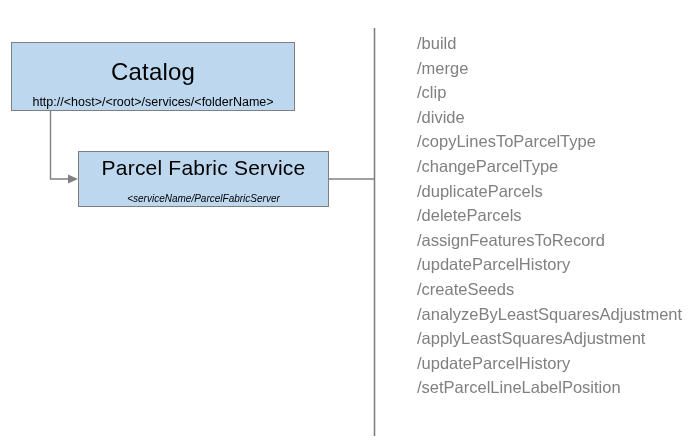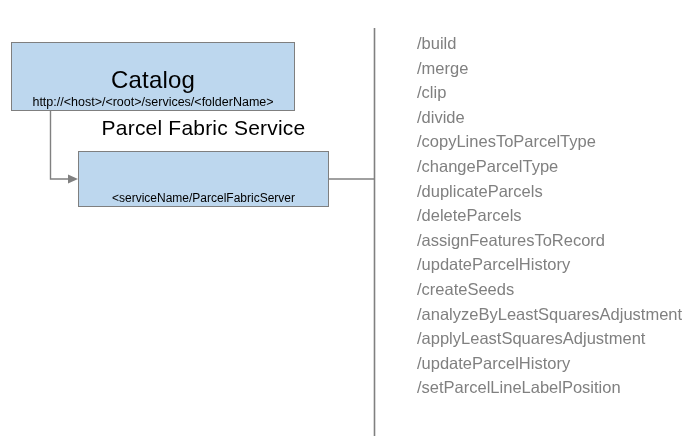--- a/index.html
+++ b/index.html
@@ -37,41 +37,40 @@
   .node .title {
     font-size: 23px;
     line-height: 27px;
     letter-spacing: 0.2px;
     white-space: nowrap;
   }
   .node .sub {
     font-size: 12.5px;
     line-height: 15px;
     white-space: nowrap;
-    margin-top: 2px;
+    margin-top: 10px;
   }
 
   #catalog-node {
     left: 11px;
     top: 42px;
     width: 284px;
     height: 69px;
   }
   #catalog-node .title { font-size: 24px; }
   #catalog-node .sub { font-size: 12.5px; }
 
   #service-node {
     left: 78px;
     top: 151px;
     width: 251px;
     height: 56px;
-    gap: 48px;
   }
   #service-node .title { font-size: 21px; }
-  #service-node .sub { font-size: 12px; }
+  #service-node .sub { font-size: 10px; font-style: italic; }
 
   
   #connectors {
     position: absolute;
     left: 0;
     top: 0;
     width: 690px;
     height: 442px;
     pointer-events: none;
   }

